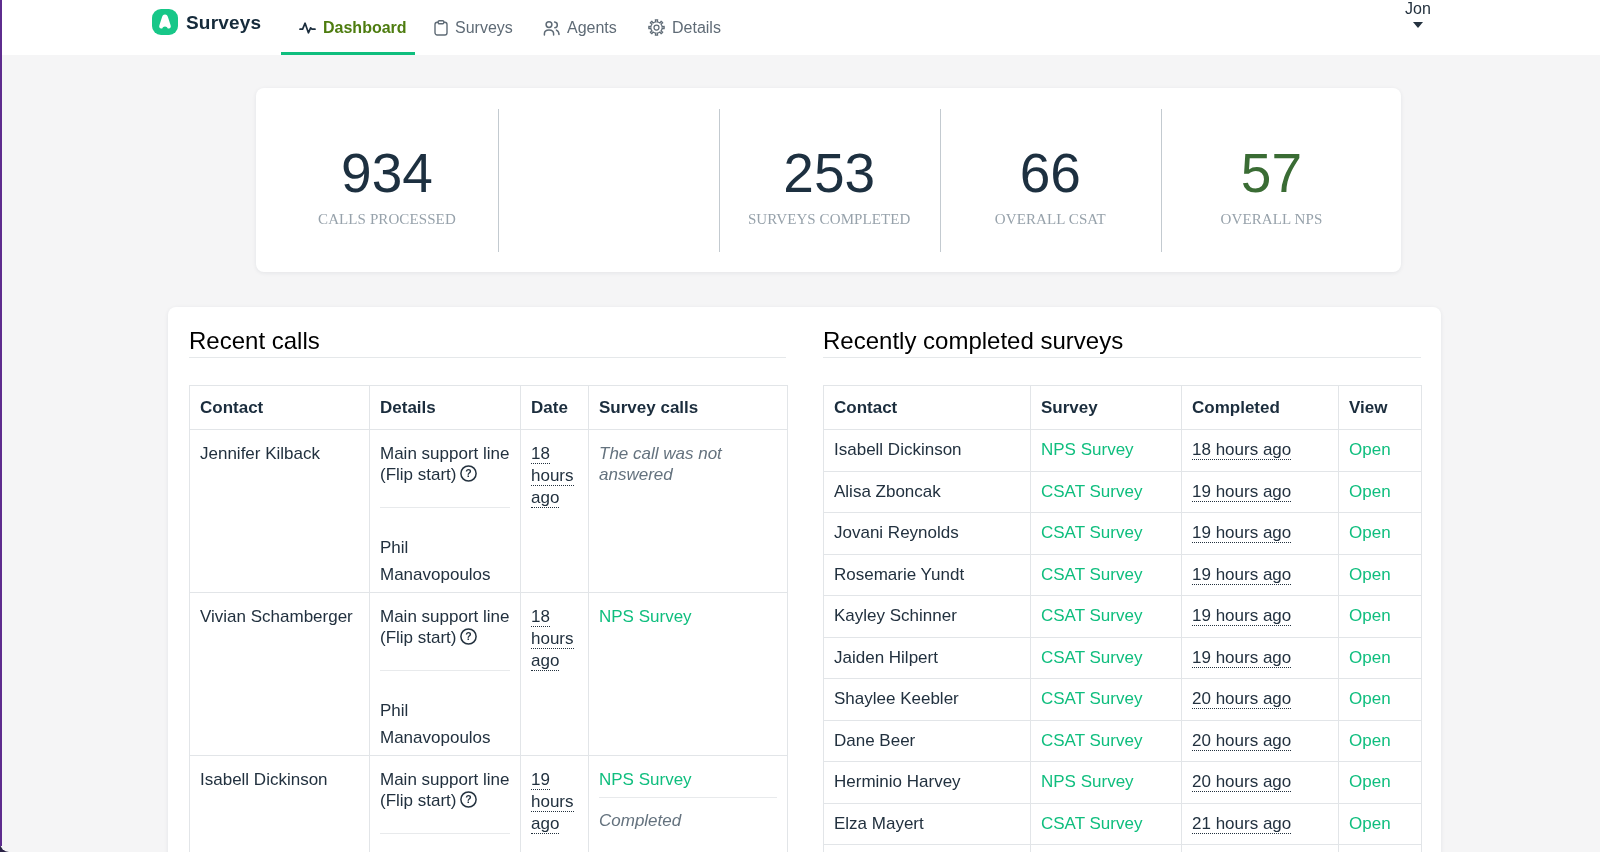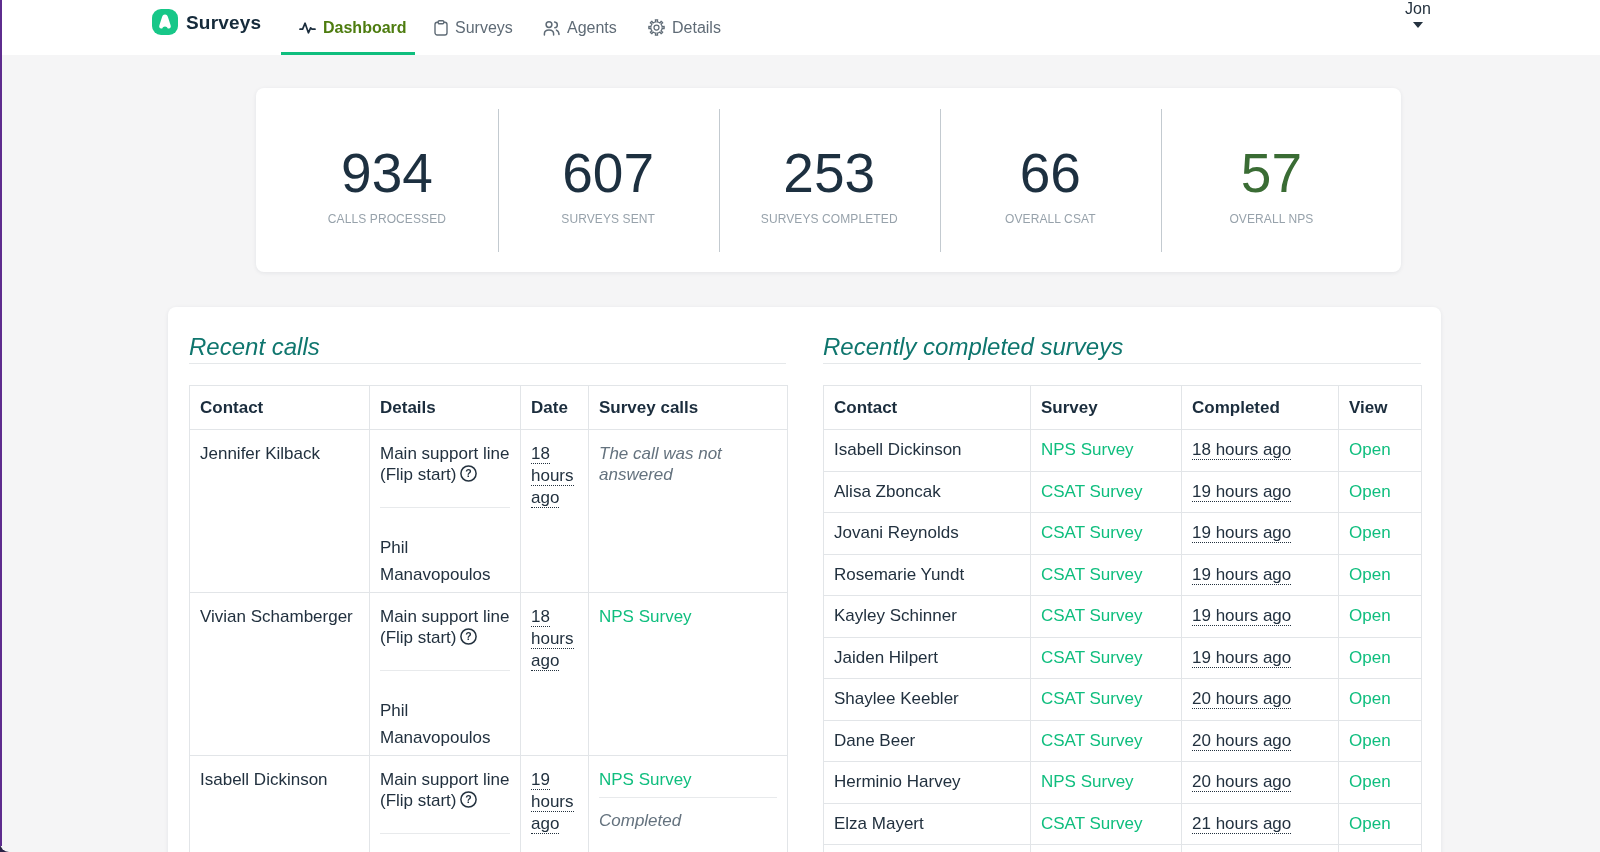--- a/index.html
+++ b/index.html
@@ -19,27 +19,27 @@
 #jon{gap:4px;}
 #jon .tri{width:0;height:0;border-left:5px solid transparent;border-right:5px solid transparent;
   border-top:6px solid #24323f;}
 
 #stats{position:absolute;left:232px;top:88px;width:1145px;height:184px;background:#fff;
   border-radius:8px;box-shadow:0 1px 4px rgba(20,40,60,0.08);margin-left:24px;}
 .statdiv{position:absolute;top:21px;height:143px;width:1px;background:#c3cad0;}
 .statcol{position:absolute;top:0;width:221.1px;height:100%;}
 .statnum{position:absolute;top:58.4px;width:100%;text-align:center;font-size:55px;
   line-height:55px;color:#1d3040;}
-.statlab{position:absolute;top:124.2px;width:100%;text-align:center;font-size:12px;
-  line-height:15px;color:#97a2ab;letter-spacing:0.1px;}
+.statlab{position:absolute;top:124.2px;width:100%;text-align:center;font-size:15px;
+  line-height:15px;color:#97a2ab;letter-spacing:0.1px;font-family:Liberation Serif, serif;}
 
 #main{position:absolute;left:168px;top:307px;width:1273px;height:620px;background:#fff;
   border-radius:8px;box-shadow:0 1px 4px rgba(20,40,60,0.08);}
-.panelhead{position:absolute;top:26px;height:28px;line-height:28px;font-size:24px;color:#0f766e;
-  border-bottom:1px solid #e5e8ea;padding-bottom:2px;font-style:italic;}
+.panelhead{position:absolute;top:20px;height:28px;line-height:28px;font-size:24px;color:#000000;
+  border-bottom:1px solid #e5e8ea;padding-bottom:2px;}
 #lhead{left:21px;width:597px;}
 #rhead{left:655px;width:598px;}
 table{border-collapse:collapse;table-layout:fixed;font-size:17px;color:#22313f;}
 td,th{border:1px solid #e2e5e8;vertical-align:top;text-align:left;overflow:hidden;}
 th{font-size:17px;color:#1b2d3d;padding:12px 10px 11px 10px;font-weight:bold;
   border-bottom:1px dotted #c6cbd0;}
 #ltable{position:absolute;left:21px;top:78px;}
 #ltable td{padding:13px 10px 4px 10px;line-height:21px;}
 #rtable{position:absolute;left:655px;top:78px;}
 #rtable td{padding:0 10px;vertical-align:middle;line-height:20px;height:40.5px;}
@@ -102,24 +102,20 @@
 
 <div id="stats">
   <div class="statdiv" style="left:241.6px;"></div>
   <div class="statdiv" style="left:462.7px;"></div>
   <div class="statdiv" style="left:683.8px;"></div>
   <div class="statdiv" style="left:904.9px;"></div>
   <div class="statcol" style="left:20.4px;">
     <div class="statnum">934</div>
       <div class="statlab">CALLS PROCESSED</div>
   </div>
-  <div class="statcol" style="left:241.6px;">
-    <div class="statnum">607</div>
-      <div class="statlab">SURVEYS SENT</div>
-  </div>
   <div class="statcol" style="left:462.7px;">
     <div class="statnum">253</div>
       <div class="statlab">SURVEYS COMPLETED</div>
   </div>
   <div class="statcol" style="left:683.8px;">
     <div class="statnum">66</div>
       <div class="statlab">OVERALL CSAT</div>
   </div>
   <div class="statcol" style="left:904.9px;">
     <div class="statnum" style="color:#3a6c34;">57</div>

